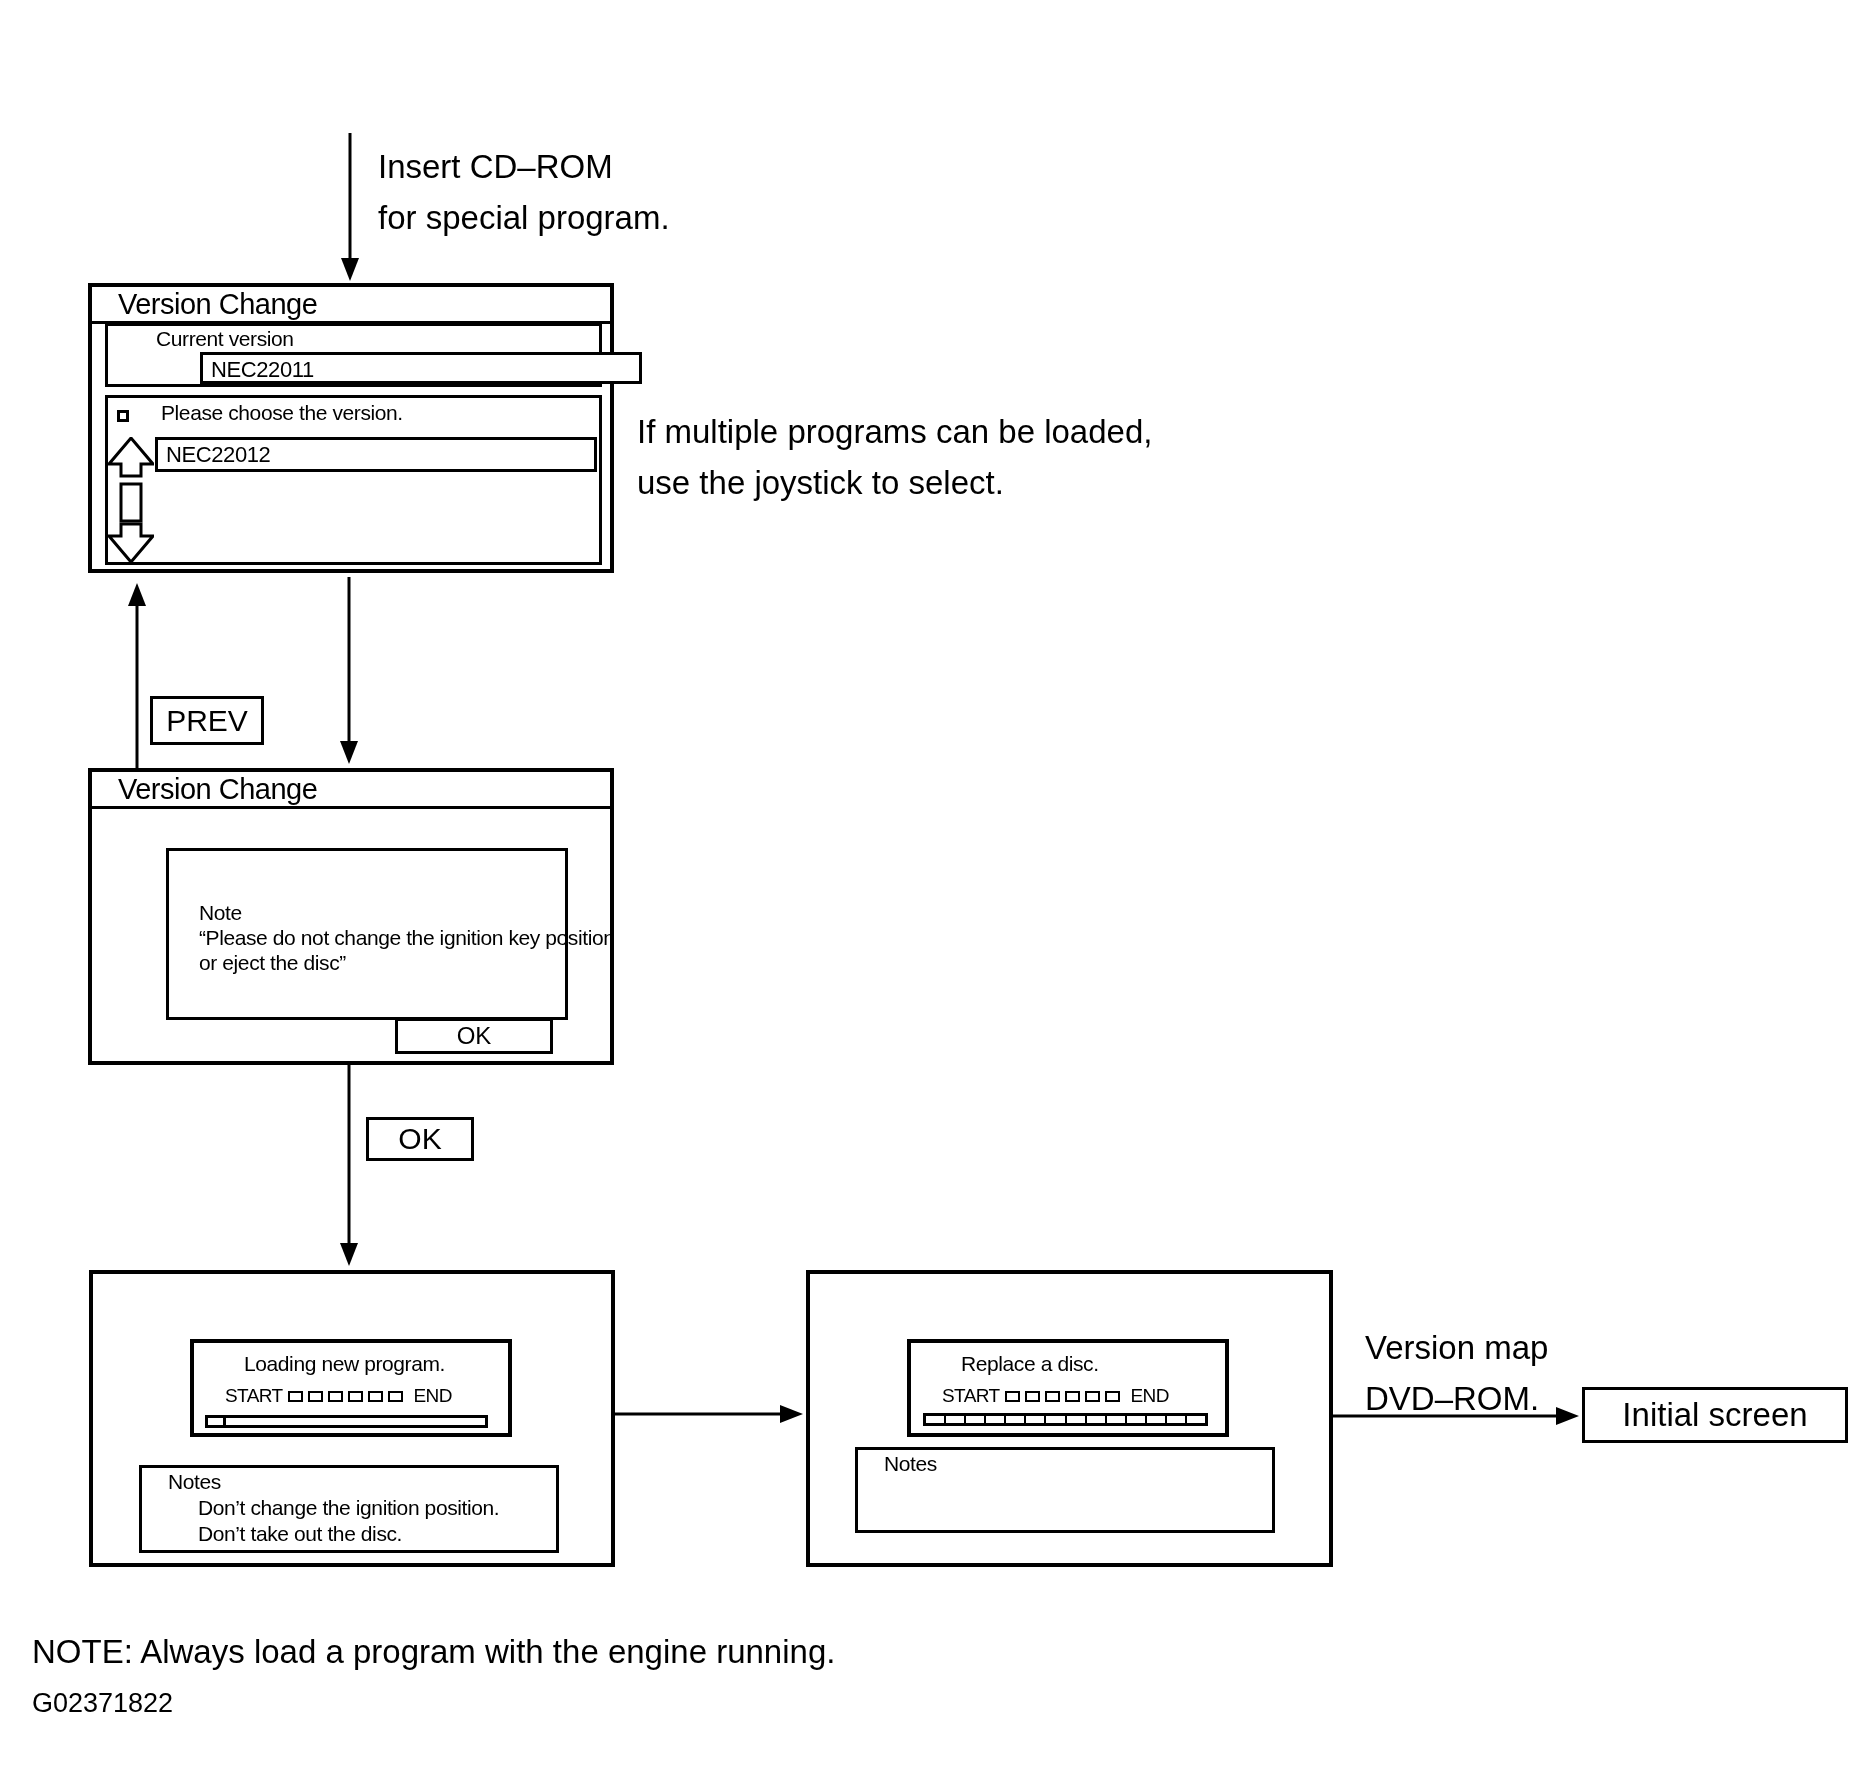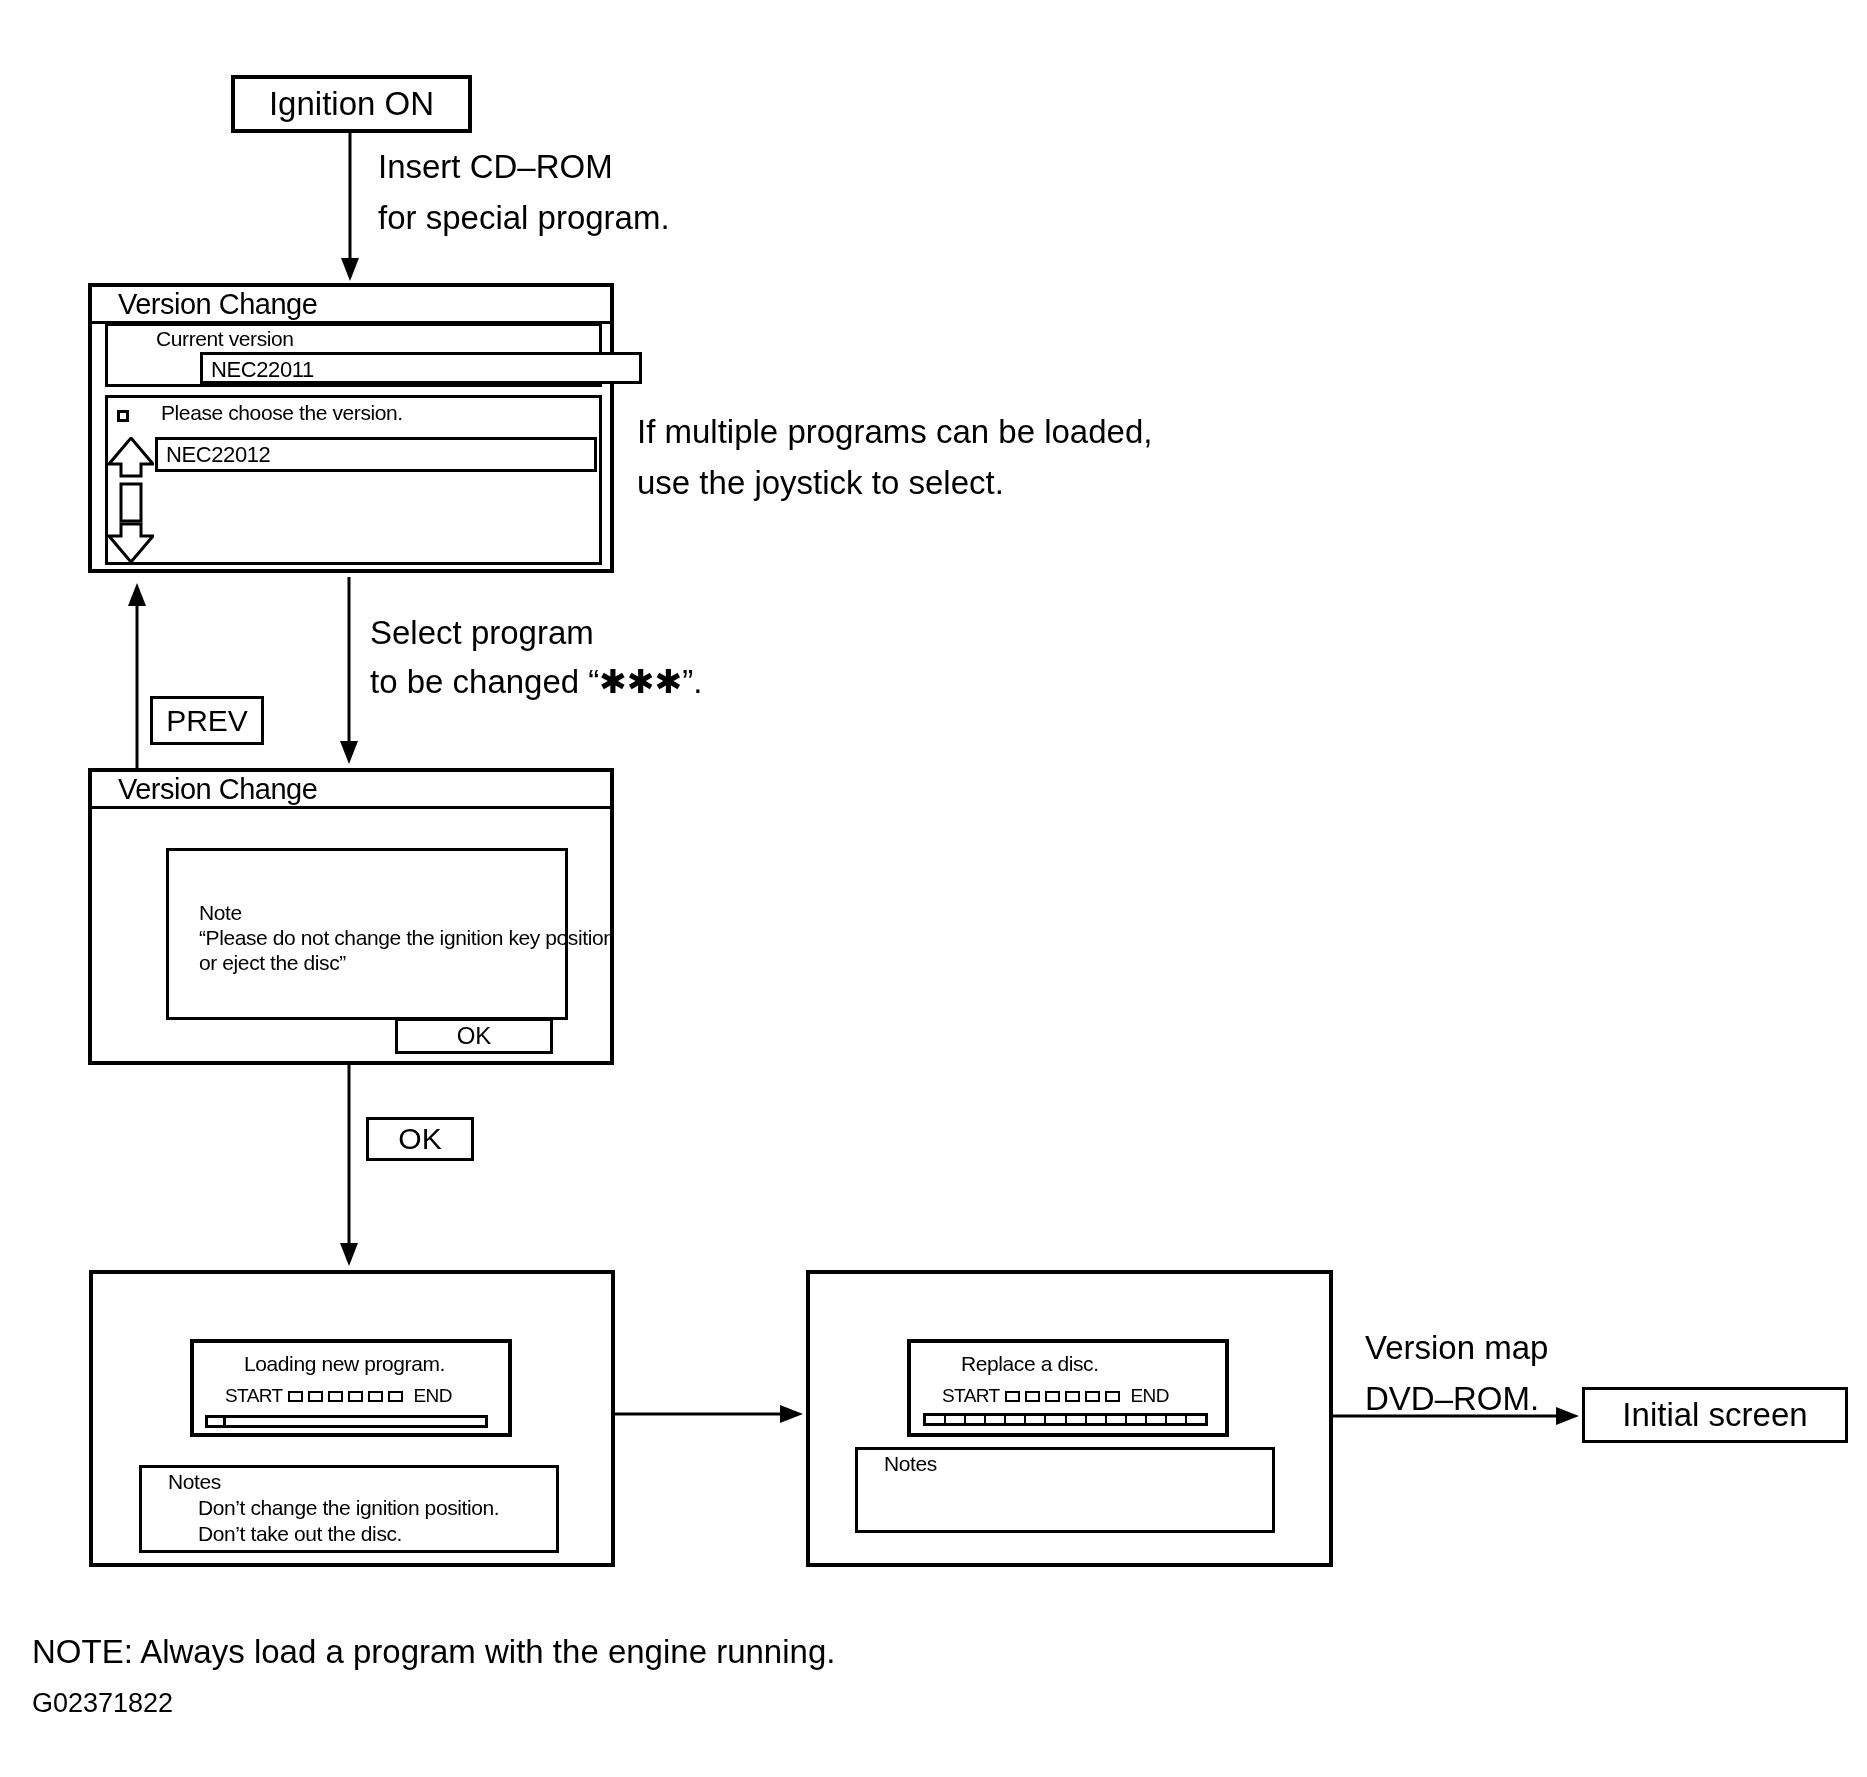--- a/index.html
+++ b/index.html
@@ -52,23 +52,20 @@
     <g>
       <line x1="615" y1="1414" x2="785" y2="1414" stroke="#000" stroke-width="3"></line>
       <polygon points="803,1414 780,1405 780,1423" fill="#000"></polygon>
     </g>
     <g>
       <line x1="1333" y1="1416" x2="1561" y2="1416" stroke="#000" stroke-width="3"></line>
       <polygon points="1579,1416 1556,1407 1556,1425" fill="#000"></polygon>
     </g>
   </svg>
 
-  <div class="box node" style="left:231px;top:75px;width:241px;height:58px;">
-    <span>Ignition ON</span>
-  </div>
 
   <div class="lbl" style="left:378px;top:141px;">
     <div>Insert CD–ROM</div>
     <div>for special program.</div>
   </div>
 
   <div class="box" style="left:88px;top:283px;width:526px;height:290px;">
     <div class="vc-title">
       <span>Version Change</span>
     </div>
@@ -92,24 +89,20 @@
         <path d="M23,125 L1,99 L13,99 L13,87 L33,87 L33,99 L45,99 Z" fill="#fff" stroke="#000" stroke-width="3" stroke-linejoin="miter"></path>
       </svg>
     </div>
   </div>
 
   <div class="lbl" style="left:637px;top:406px;">
     <div>If multiple programs can be loaded,</div>
     <div>use the joystick to select.</div>
   </div>
 
-  <div class="lbl" style="left:370px;top:608px;line-height:49px;">
-    <div>Select program</div>
-    <div>to be changed “✱✱✱”.</div>
-  </div>
 
   <div class="box node thin" style="left:150px;top:696px;width:114px;height:49px;font-size:30px;">
     <span>PREV</span>
   </div>
 
   <div class="box" style="left:88px;top:768px;width:526px;height:297px;">
     <div class="vc-title">
       <span>Version Change</span>
     </div>
     <div class="abs" style="left:74px;top:76px;width:402px;height:172px;border:3px solid #000;background:#fff;">

